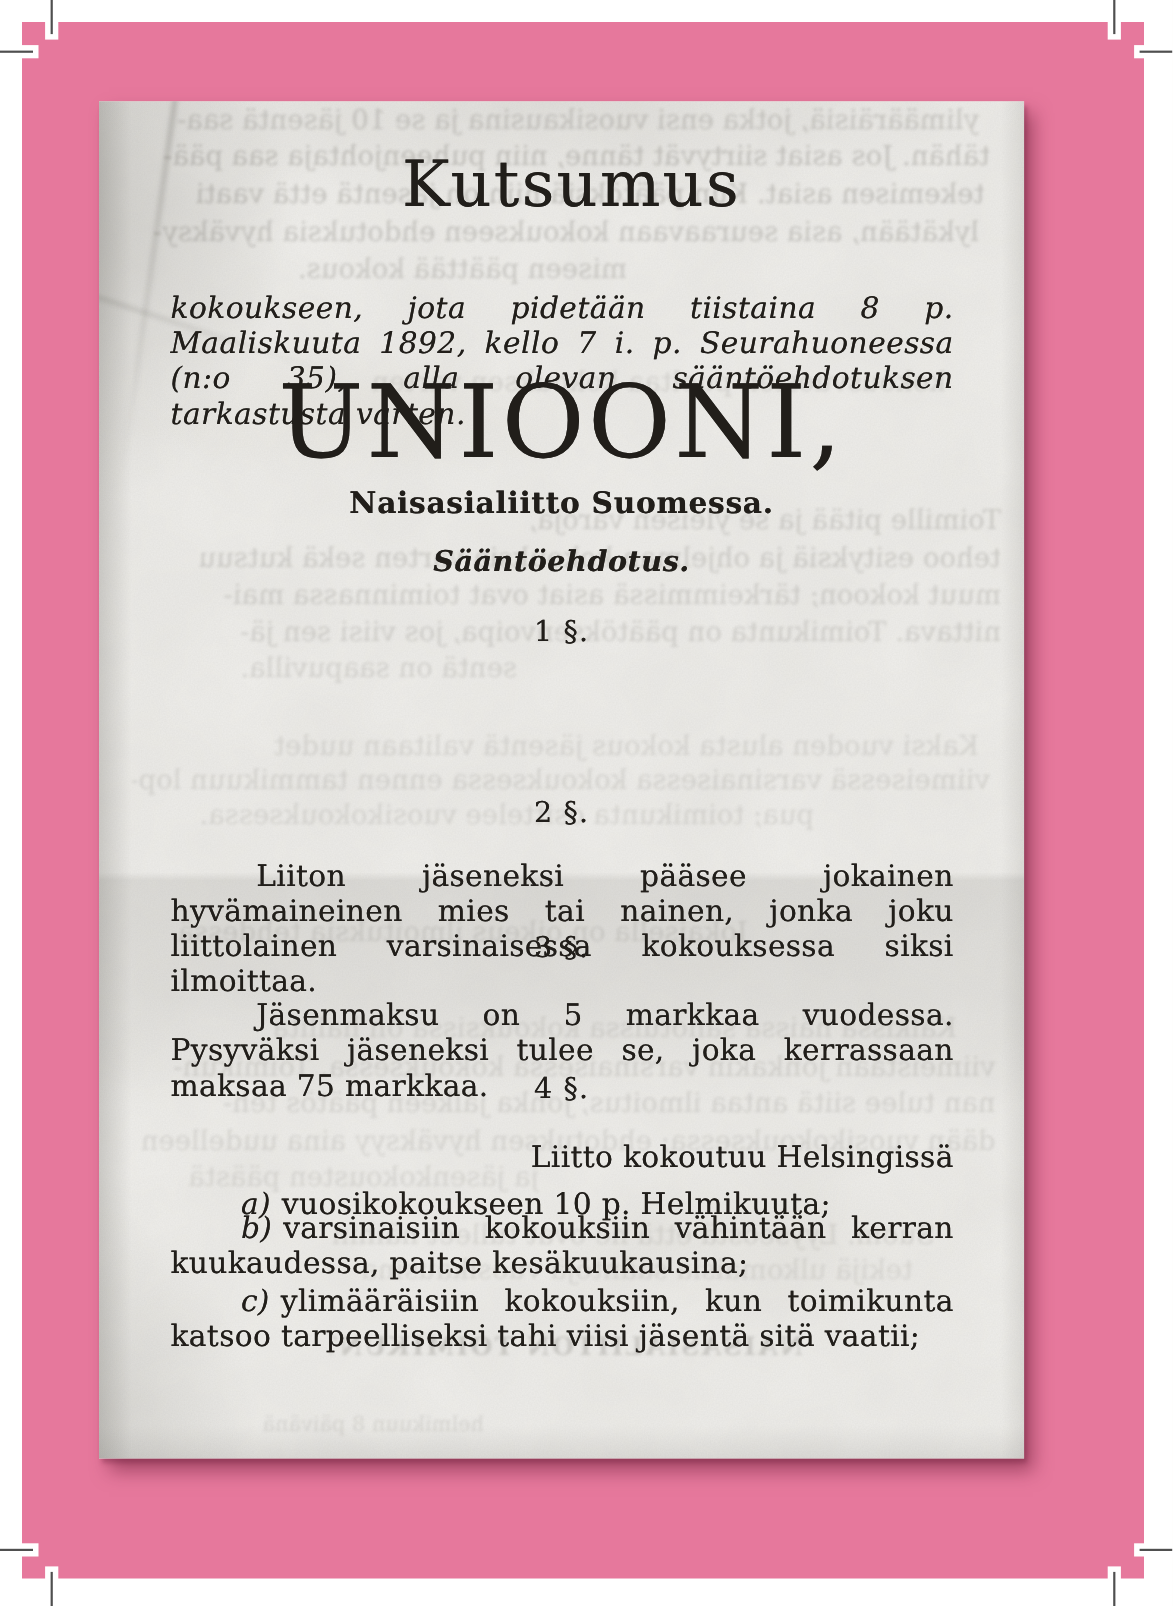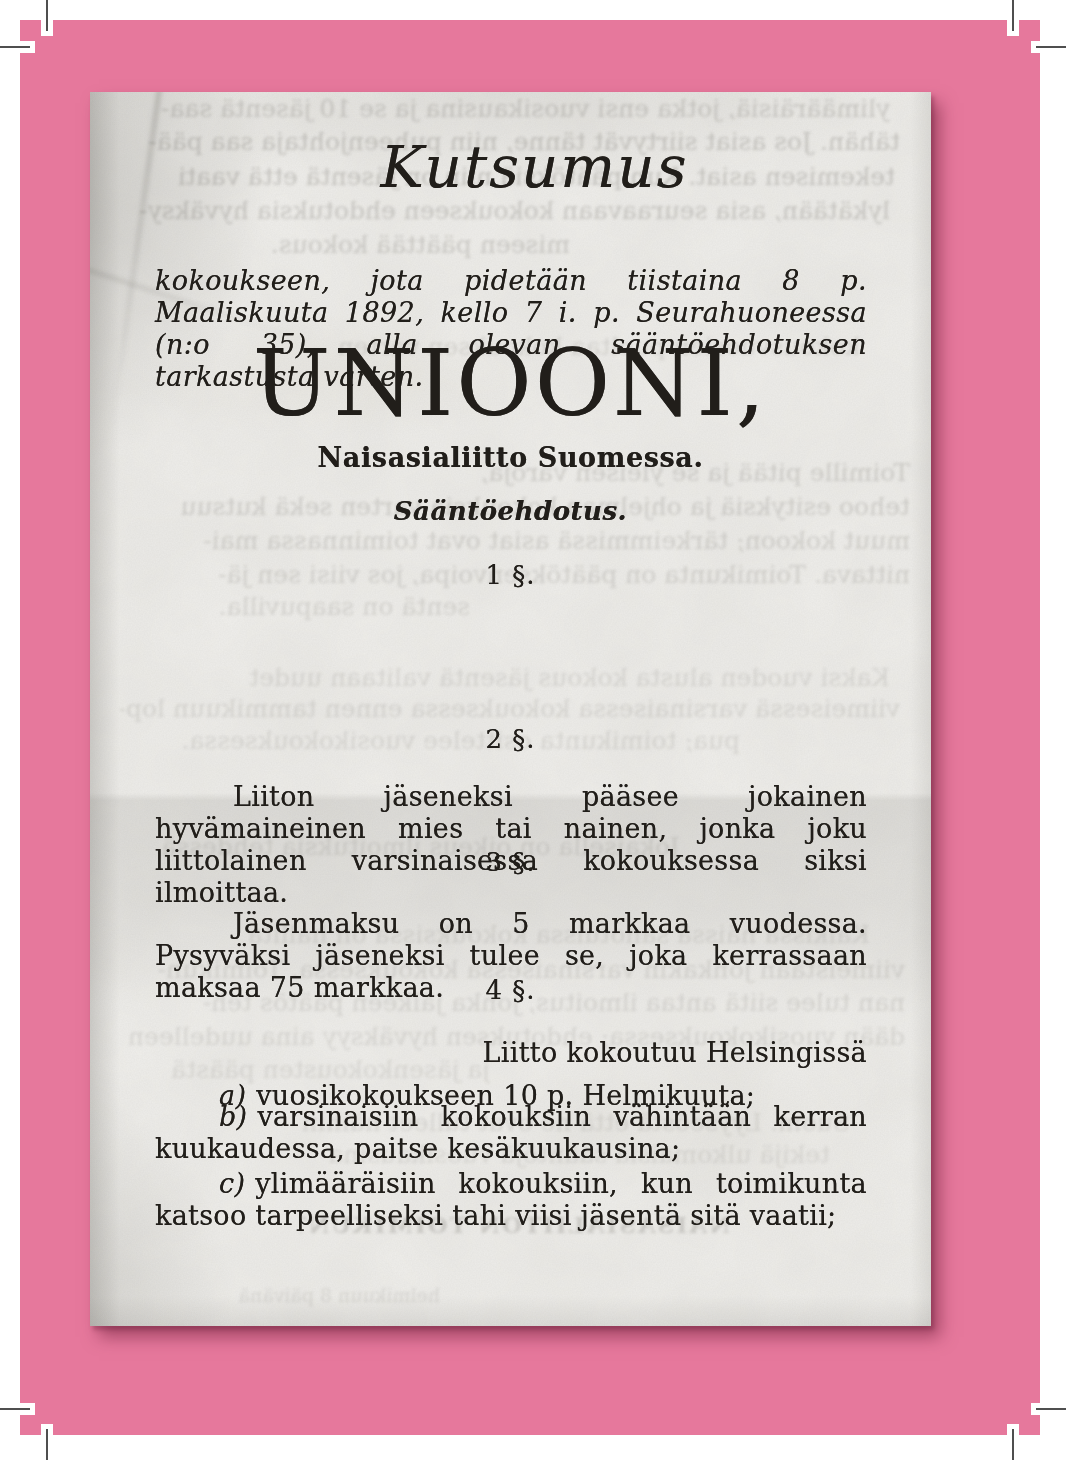--- a/index.html
+++ b/index.html
@@ -41,21 +41,21 @@
   .ghost{
     position:absolute;z-index:3;transform:scaleX(-1);filter:blur(1.4px);
     color:#55524b;font-size:25px;line-height:30px;white-space:nowrap;overflow:hidden;
     pointer-events:none;
   }
   .ghost.strong{font-weight:bold;letter-spacing:2px;text-align:center;font-size:23px;}
   .ghost.small{font-size:19px;}
   
   .txt{position:absolute;z-index:5;text-shadow:0 0 0.6px rgba(33,30,26,0.85);}
   .center{left:0;width:100%;text-align:center;}
-  .script-heading{top:40px;font-size:58px;line-height:70px;font-style:italic;letter-spacing:2px;padding-left:18px;box-sizing:border-box;margin-left:15px;}
+  .script-heading{top:40px;font-size:58px;line-height:70px;letter-spacing:2px;padding-left:18px;box-sizing:border-box;}
   .intro{top:146px;left:65px;width:712px;font-style:italic;font-size:27px;line-height:32px;text-align:justify;letter-spacing:0.4px;}
   .union-title{top:244px;font-size:92px;line-height:96px;letter-spacing:3px;}
   .union-subtitle{top:350px;font-size:27px;line-height:32px;font-weight:bold;letter-spacing:0.6px;}
   .bylaw-heading{top:404px;font-size:26px;line-height:30px;font-style:italic;font-weight:bold;letter-spacing:0.5px;}
   .sec-num{font-size:26px;line-height:30px;letter-spacing:1px;}
   .body-par{left:65px;width:712px;font-size:27px;line-height:32px;text-align:justify;text-indent:78px;letter-spacing:0.3px;}
   .no-justify{text-align:right;}
   .list-item{text-indent:64px;}
   .list-item .lbl{font-style:italic;margin-right:10px;}
   .s1n{top:468px;} .s1b{top:512px;}

